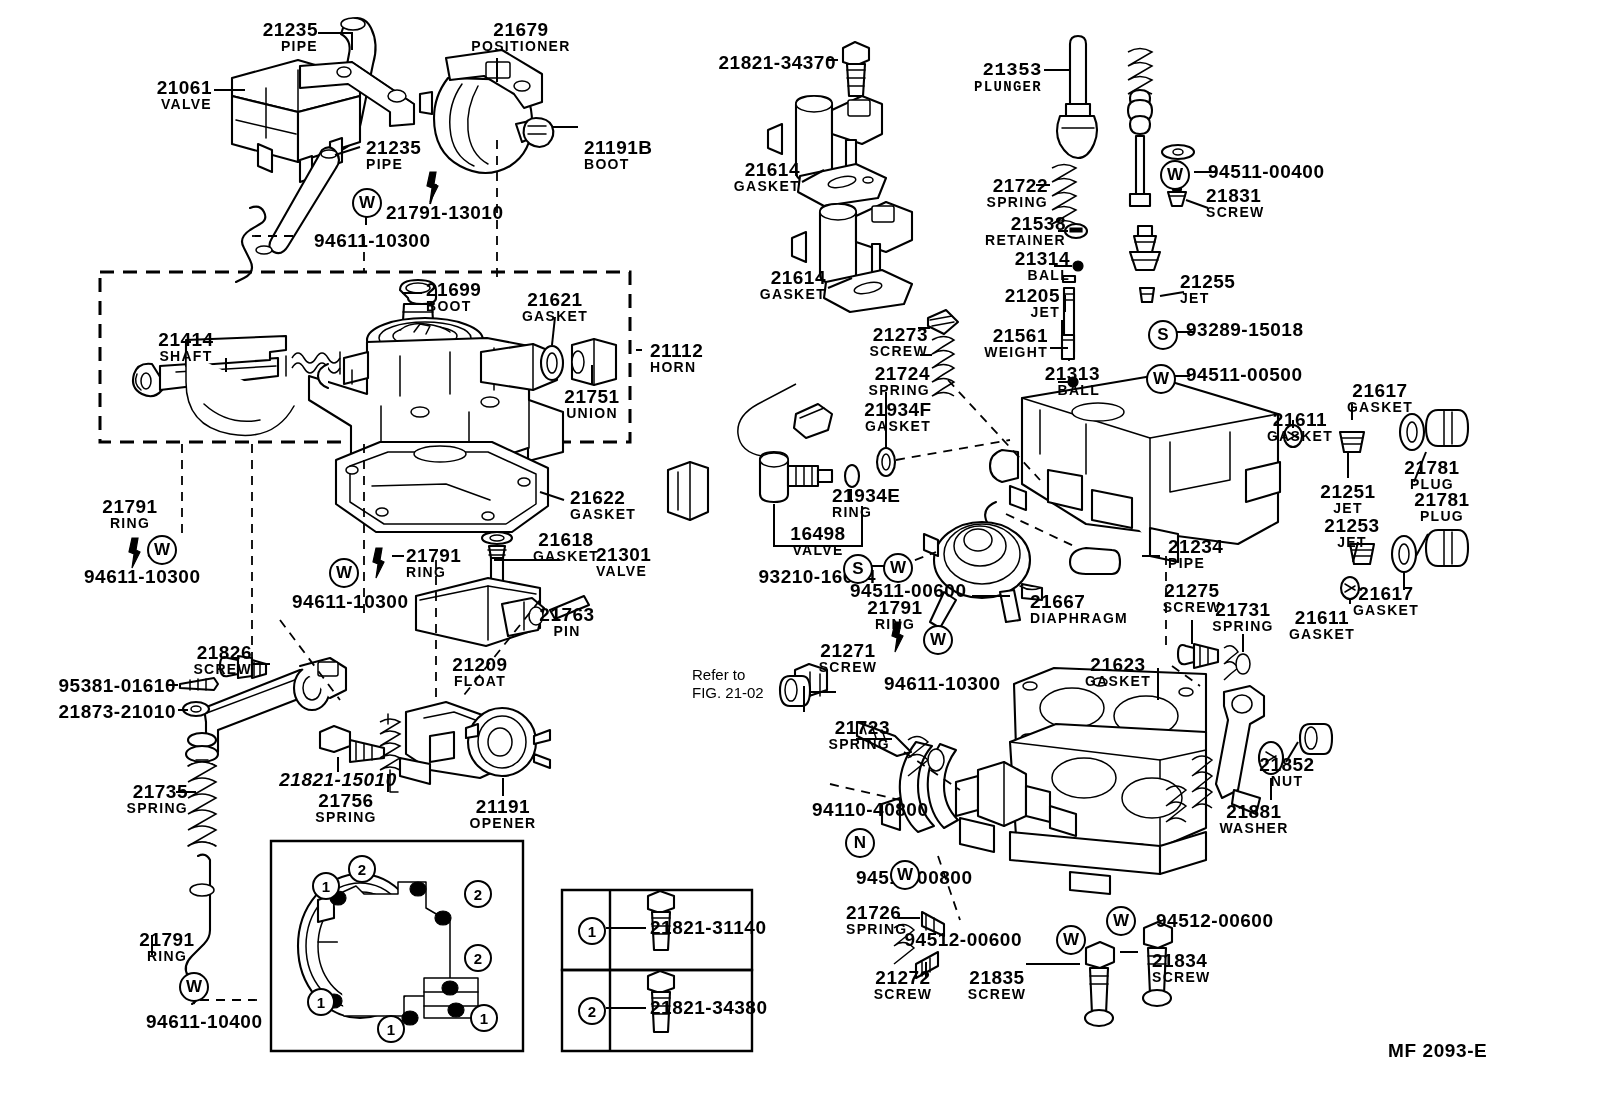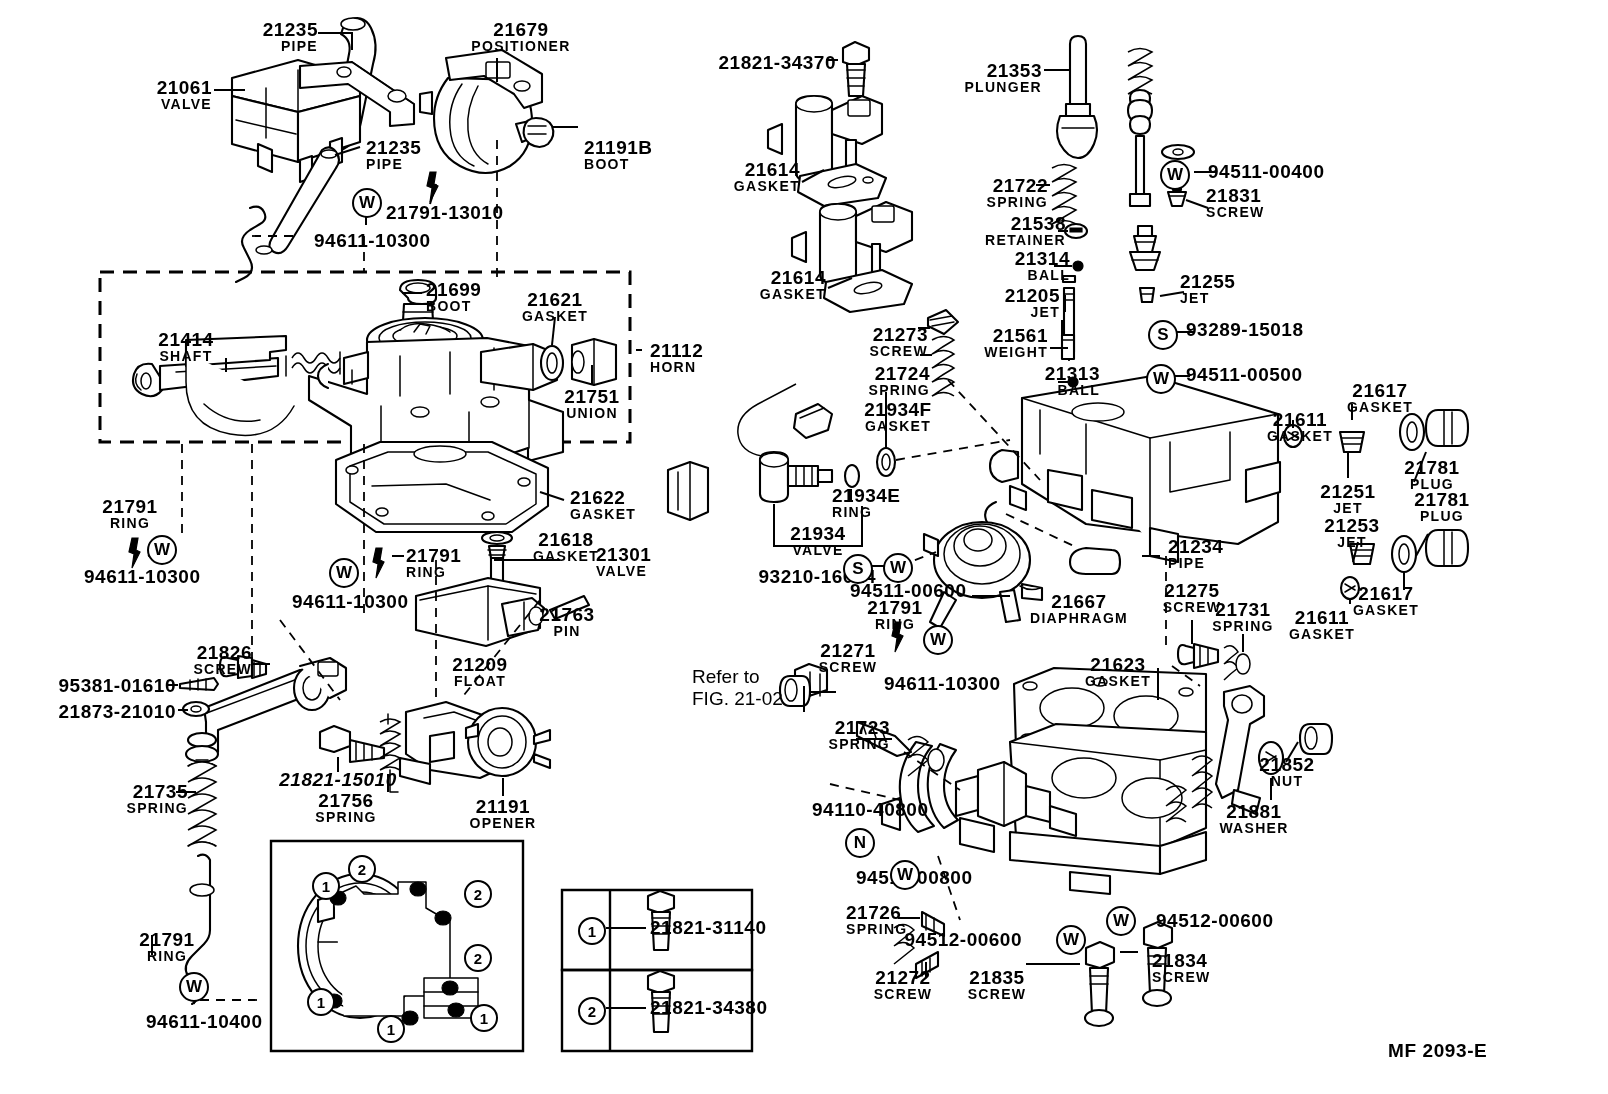--- a/index.html
+++ b/index.html
@@ -6,21 +6,21 @@
   html,body{margin:0;padding:0;background:#fff;}
   body{width:1608px;height:1094px;position:relative;overflow:hidden;
        font-family:"Liberation Sans","DejaVu Sans",sans-serif;color:#000;}
   #sheet{position:absolute;inset:0;width:1608px;height:1094px;}
   
   .lbl{position:absolute;white-space:nowrap;line-height:1.0;}
   .lbl .n{display:block;font-size:19px;font-weight:700;letter-spacing:.5px;}
   .lbl .d{display:block;font-size:14px;font-weight:700;letter-spacing:1.3px;}
   .lbl.ctr{text-align:center;transform:translateX(-50%);}
   .lbl.rt{text-align:right;transform:translateX(-100%);}
-  .refer{position:absolute;font-size:19px;font-weight:400;line-height:1.18;white-space:nowrap;}
+  .refer{position:absolute;font-size:15px;font-weight:400;line-height:1.18;white-space:nowrap;}
   .footer{position:absolute;font-size:19px;font-weight:700;letter-spacing:.6px;}
   
   .circ{position:absolute;border:2.5px solid #000;border-radius:50%;
         display:flex;align-items:center;justify-content:center;
         font-weight:700;background:#fff;}
   .circ.w{width:26px;height:26px;font-size:17px;}
   .circ.num{width:24px;height:24px;font-size:15px;}
   
   svg.art{position:absolute;left:0;top:0;width:1608px;height:1094px;overflow:visible;}
   svg.art *{vector-effect:non-scaling-stroke;}
@@ -767,21 +767,21 @@
   <span class="n">21821-34370</span>
 </div>
 <div class="lbl rt" style="left:800px;top:160px;">
   <span class="n">21614</span>
       <span class="d">GASKET</span>
 </div>
 <div class="lbl rt" style="left:826px;top:268px;">
   <span class="n">21614</span>
       <span class="d">GASKET</span>
 </div>
-<div class="lbl rt" style="left:1042px;top:61px;">
+<div class="lbl rt" style="left:1042px;top:61px;font-family:Liberation Mono, monospace;">
   <span class="n">21353</span>
       <span class="d">PLUNGER</span>
 </div>
 <div class="lbl rt" style="left:1048px;top:176px;">
   <span class="n">21722</span>
       <span class="d">SPRING</span>
 </div>
 <div class="lbl rt" style="left:1066px;top:214px;">
   <span class="n">21538</span>
       <span class="d">RETAINER</span>
@@ -830,34 +830,34 @@
 </div>
 <div class="lbl ctr" style="left:898px;top:400px;">
   <span class="n">21934F</span>
       <span class="d">GASKET</span>
 </div>
 <div class="lbl" style="left:832px;top:486px;">
   <span class="n">21934E</span>
       <span class="d">RING</span>
 </div>
 <div class="lbl ctr" style="left:818px;top:524px;">
-  <span class="n">21934</span>
+  <span class="n">16498</span>
       <span class="d">VALVE</span>
 </div>
 <div class="lbl rt" style="left:876px;top:567px;">
   <span class="n">93210-16014</span>
 </div>
 <div class="lbl" style="left:850px;top:581px;">
   <span class="n">94511-00600</span>
 </div>
 <div class="lbl ctr" style="left:895px;top:598px;">
   <span class="n">21791</span>
       <span class="d">RING</span>
 </div>
-<div class="lbl" style="left:1030px;top:592px;text-align:center;">
+<div class="lbl" style="left:1030px;top:592px;">
   <span class="n">21667</span>
       <span class="d">DIAPHRAGM</span>
 </div>
 <div class="lbl ctr" style="left:1380px;top:381px;">
   <span class="n">21617</span>
       <span class="d">GASKET</span>
 </div>
 <div class="lbl ctr" style="left:1300px;top:410px;">
   <span class="n">21611</span>
       <span class="d">GASKET</span>

